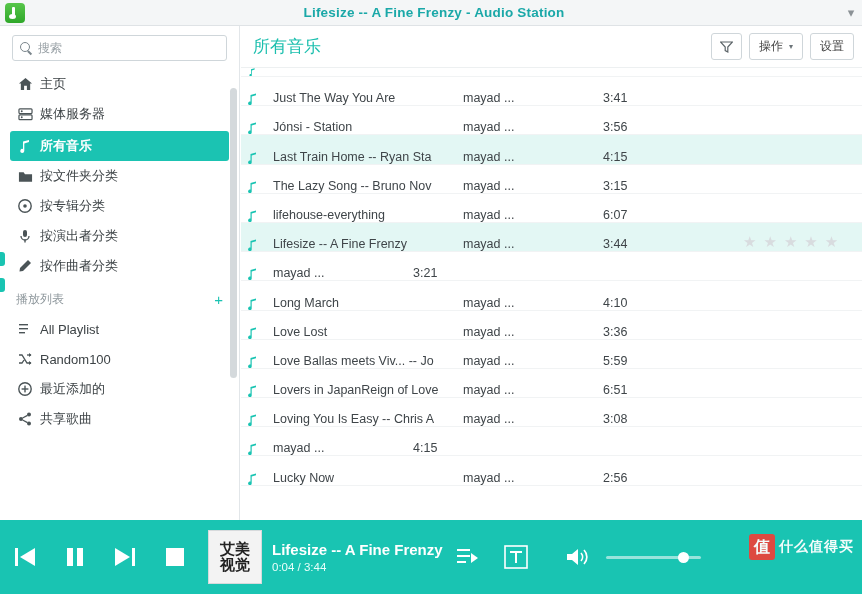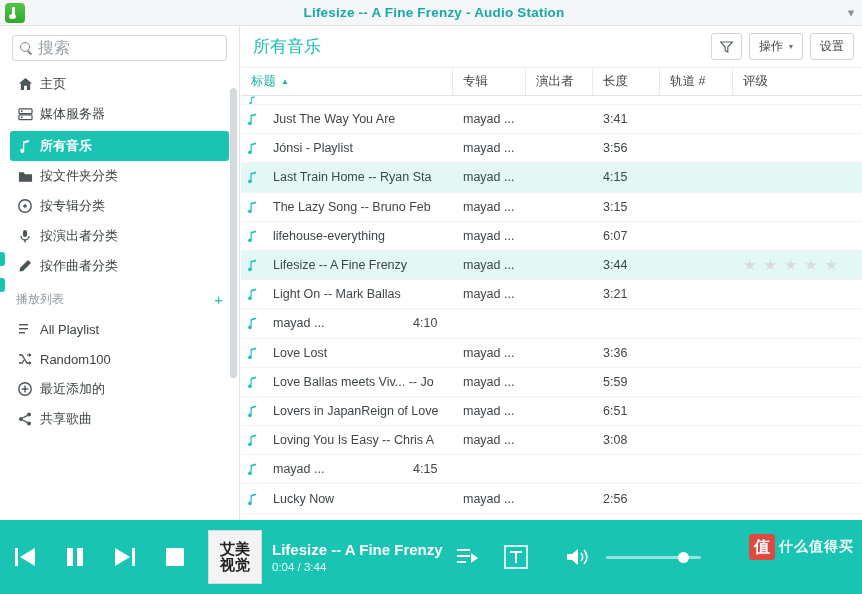--- a/index.html
+++ b/index.html
@@ -75,21 +75,21 @@
     content: "";
     position: absolute; left: 1px; top: 1px; width: 8px; height: 8px;
     border: 1.6px solid #7b868c; border-radius: 50%;
   }
   .search-ico::after {
     content: "";
     position: absolute; left: 9px; top: 9px; width: 5px; height: 1.6px;
     background: #7b868c; transform: rotate(45deg); transform-origin: left center;
   }
   .search-input {
-    border: none; outline: none; font-size: 16px; color: #333;
+    border: none; outline: none; font-size: 12px; color: #333;
     width: 100%; background: transparent;
     font-family: "Liberation Sans", sans-serif;
   }
   .search-input::placeholder { color: #9aa2a7; }
 
   .nav-list { padding: 2px 0 0 0; }
   .nav-item {
     height: 30px; display: flex; align-items: center;
     padding-left: 18px; font-size: 13px; color: #3d4346;
     cursor: pointer;
@@ -160,21 +160,21 @@
     border-right: 1px solid #e8ebed;
   }
   .th.sorted { color: #17b3a3; }
   .sort-caret { margin-left: 5px; font-size: 8px; }
 
   .tbody {
     position: relative;
     height: 423px; overflow: hidden;
   }
   .row {
-    height: 29.2px; display: flex; align-items: center;
+    height: 29.2px; display: flex; align-items: flex-end;
     font-size: 12.5px; color: #3f4549;
     border-bottom: 1px solid #f1f3f4;
   }
   .row.sel { background: #e3f7f4; }
   .cell { padding-left: 10px; overflow: hidden; white-space: nowrap; }
   .note-ico { width: 22px; flex: none; display: flex; justify-content: center; }
   .stars { display: flex; gap: 7px; font-size: 15px; color: #d8dcdf; }
 
   .partial-row {
     height: 9px; border-bottom: 1px solid #f1f3f4; display: flex; align-items: flex-end;
@@ -387,41 +387,20 @@
       </div>
       <div class="hbtn">
         <span>操作</span>
         <span class="caret">▾</span>
       </div>
       <div class="hbtn">
         <span>设置</span>
       </div>
     </div>
 
-    <div class="thead">
-      <div class="th sorted" style="width:212px">
-        <span>标题</span>
-        <span class="sort-caret">▲</span>
-      </div>
-      <div class="th" style="width:73px">
-        <span>专辑</span>
-      </div>
-      <div class="th" style="width:67px">
-        <span>演出者</span>
-      </div>
-      <div class="th" style="width:67px">
-        <span>长度</span>
-      </div>
-      <div class="th" style="width:73px">
-        <span>轨道 #</span>
-      </div>
-      <div class="th" style="width:129px; border-right:none">
-        <span>评级</span>
-      </div>
-    </div>
 
     <div class="tbody">
       <div class="partial-row">
         <div class="note-ico">
           <svg width="12" height="8" viewBox="0 0 12 12">
               <path d="M10 0.5 L4.5 2 L4.5 9 A1.8 1.8 0 1 0 5.7 10.5 L5.7 3.6 L10 2.4 Z" fill="#19c4b2"></path>
             </svg>
         </div>
       </div>
       <div id="rows-container">
@@ -437,21 +416,21 @@
             <div class="cell" style="width:67px">3:41</div>
             <div class="cell" style="width:73px"></div>
             <div class="cell" style="width:129px"></div>
           </div>
           <div class="row">
             <div class="note-ico">
               <svg width="12" height="12" viewBox="0 0 12 12">
                 <path d="M10 0.5 L4.5 2 L4.5 8.6 A1.8 1.8 0 1 0 5.7 10.2 L5.7 3.4 L10 2.2 Z" fill="#19c4b2"></path>
               </svg>
             </div>
-            <div class="cell" style="width:190px">Jónsi - Playlist</div>
+            <div class="cell" style="width:190px">Jónsi - Station</div>
             <div class="cell" style="width:73px">mayad ...</div>
             <div class="cell" style="width:67px"></div>
             <div class="cell" style="width:67px">3:56</div>
             <div class="cell" style="width:73px"></div>
             <div class="cell" style="width:129px"></div>
           </div>
           <div class="row sel">
             <div class="note-ico">
               <svg width="12" height="12" viewBox="0 0 12 12">
                 <path d="M10 0.5 L4.5 2 L4.5 8.6 A1.8 1.8 0 1 0 5.7 10.2 L5.7 3.4 L10 2.2 Z" fill="#19c4b2"></path>
@@ -463,21 +442,21 @@
             <div class="cell" style="width:67px">4:15</div>
             <div class="cell" style="width:73px"></div>
             <div class="cell" style="width:129px"></div>
           </div>
           <div class="row">
             <div class="note-ico">
               <svg width="12" height="12" viewBox="0 0 12 12">
                 <path d="M10 0.5 L4.5 2 L4.5 8.6 A1.8 1.8 0 1 0 5.7 10.2 L5.7 3.4 L10 2.2 Z" fill="#19c4b2"></path>
               </svg>
             </div>
-            <div class="cell" style="width:190px">The Lazy Song -- Bruno Feb</div>
+            <div class="cell" style="width:190px">The Lazy Song -- Bruno Nov</div>
             <div class="cell" style="width:73px">mayad ...</div>
             <div class="cell" style="width:67px"></div>
             <div class="cell" style="width:67px">3:15</div>
             <div class="cell" style="width:73px"></div>
             <div class="cell" style="width:129px"></div>
           </div>
           <div class="row">
             <div class="note-ico">
               <svg width="12" height="12" viewBox="0 0 12 12">
                 <path d="M10 0.5 L4.5 2 L4.5 8.6 A1.8 1.8 0 1 0 5.7 10.2 L5.7 3.4 L10 2.2 Z" fill="#19c4b2"></path>
@@ -510,33 +489,33 @@
                 <span>★</span>
               </div>
             </div>
           </div>
           <div class="row">
             <div class="note-ico">
               <svg width="12" height="12" viewBox="0 0 12 12">
                 <path d="M10 0.5 L4.5 2 L4.5 8.6 A1.8 1.8 0 1 0 5.7 10.2 L5.7 3.4 L10 2.2 Z" fill="#19c4b2"></path>
               </svg>
             </div>
-            <div class="cell" style="width:190px">Light On -- Mark Ballas</div>
             <div class="cell" style="width:73px">mayad ...</div>
             <div class="cell" style="width:67px"></div>
             <div class="cell" style="width:67px">3:21</div>
             <div class="cell" style="width:73px"></div>
             <div class="cell" style="width:129px"></div>
           </div>
           <div class="row">
             <div class="note-ico">
               <svg width="12" height="12" viewBox="0 0 12 12">
                 <path d="M10 0.5 L4.5 2 L4.5 8.6 A1.8 1.8 0 1 0 5.7 10.2 L5.7 3.4 L10 2.2 Z" fill="#19c4b2"></path>
               </svg>
             </div>
+            <div class="cell" style="width:190px">Long March</div>
             <div class="cell" style="width:73px">mayad ...</div>
             <div class="cell" style="width:67px"></div>
             <div class="cell" style="width:67px">4:10</div>
             <div class="cell" style="width:73px"></div>
             <div class="cell" style="width:129px"></div>
           </div>
           <div class="row">
             <div class="note-ico">
               <svg width="12" height="12" viewBox="0 0 12 12">
                 <path d="M10 0.5 L4.5 2 L4.5 8.6 A1.8 1.8 0 1 0 5.7 10.2 L5.7 3.4 L10 2.2 Z" fill="#19c4b2"></path>

